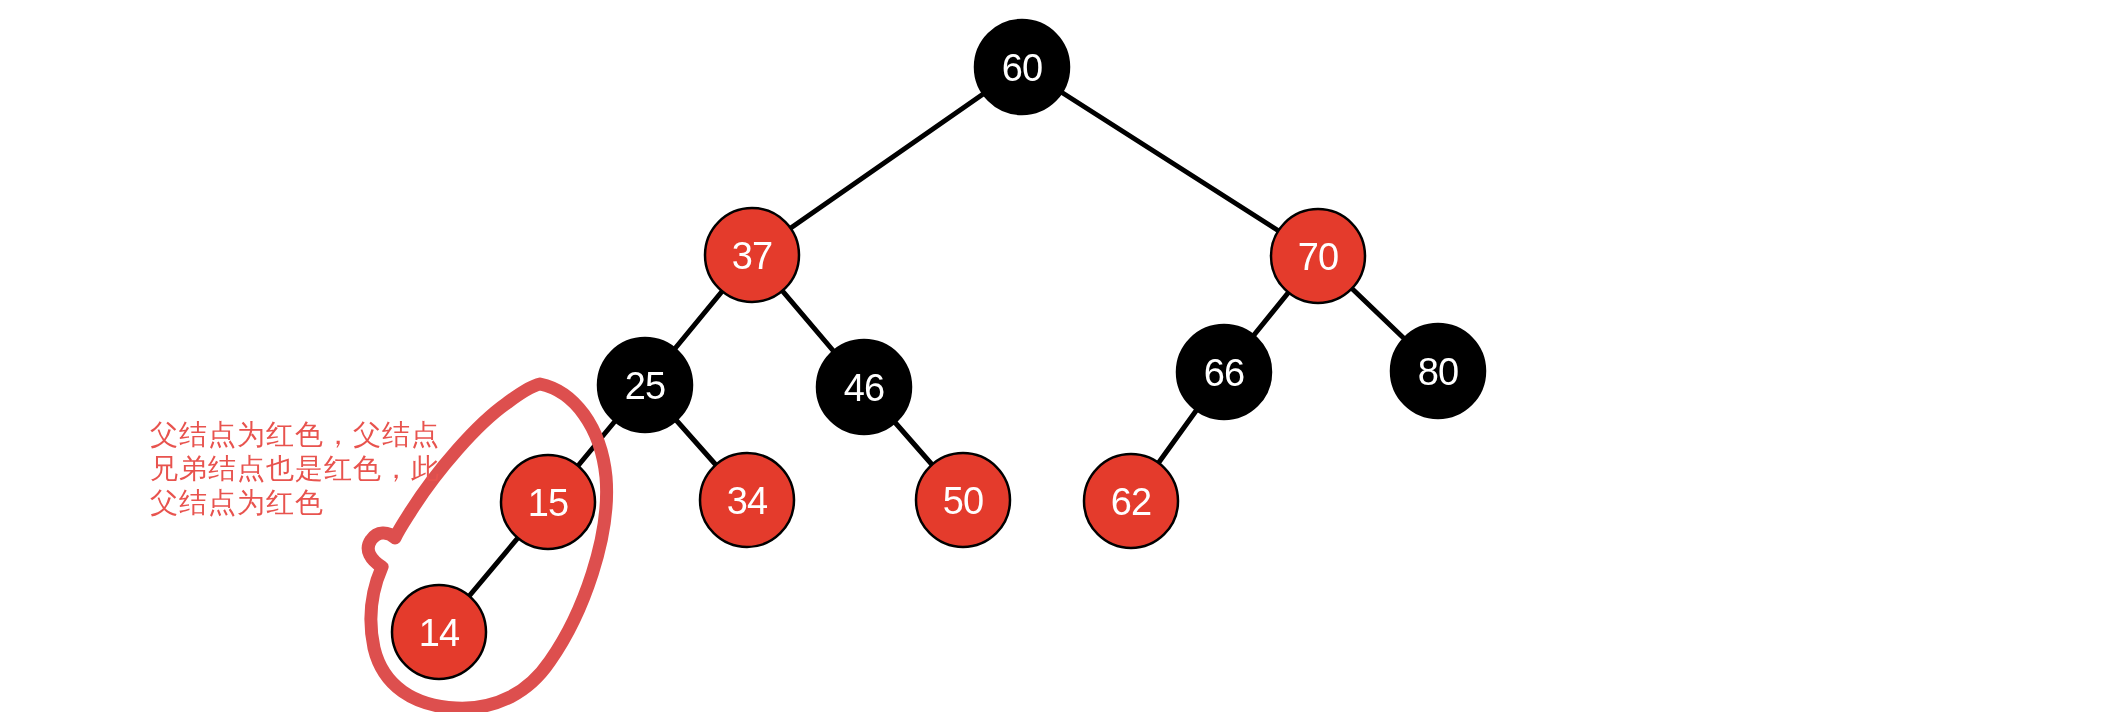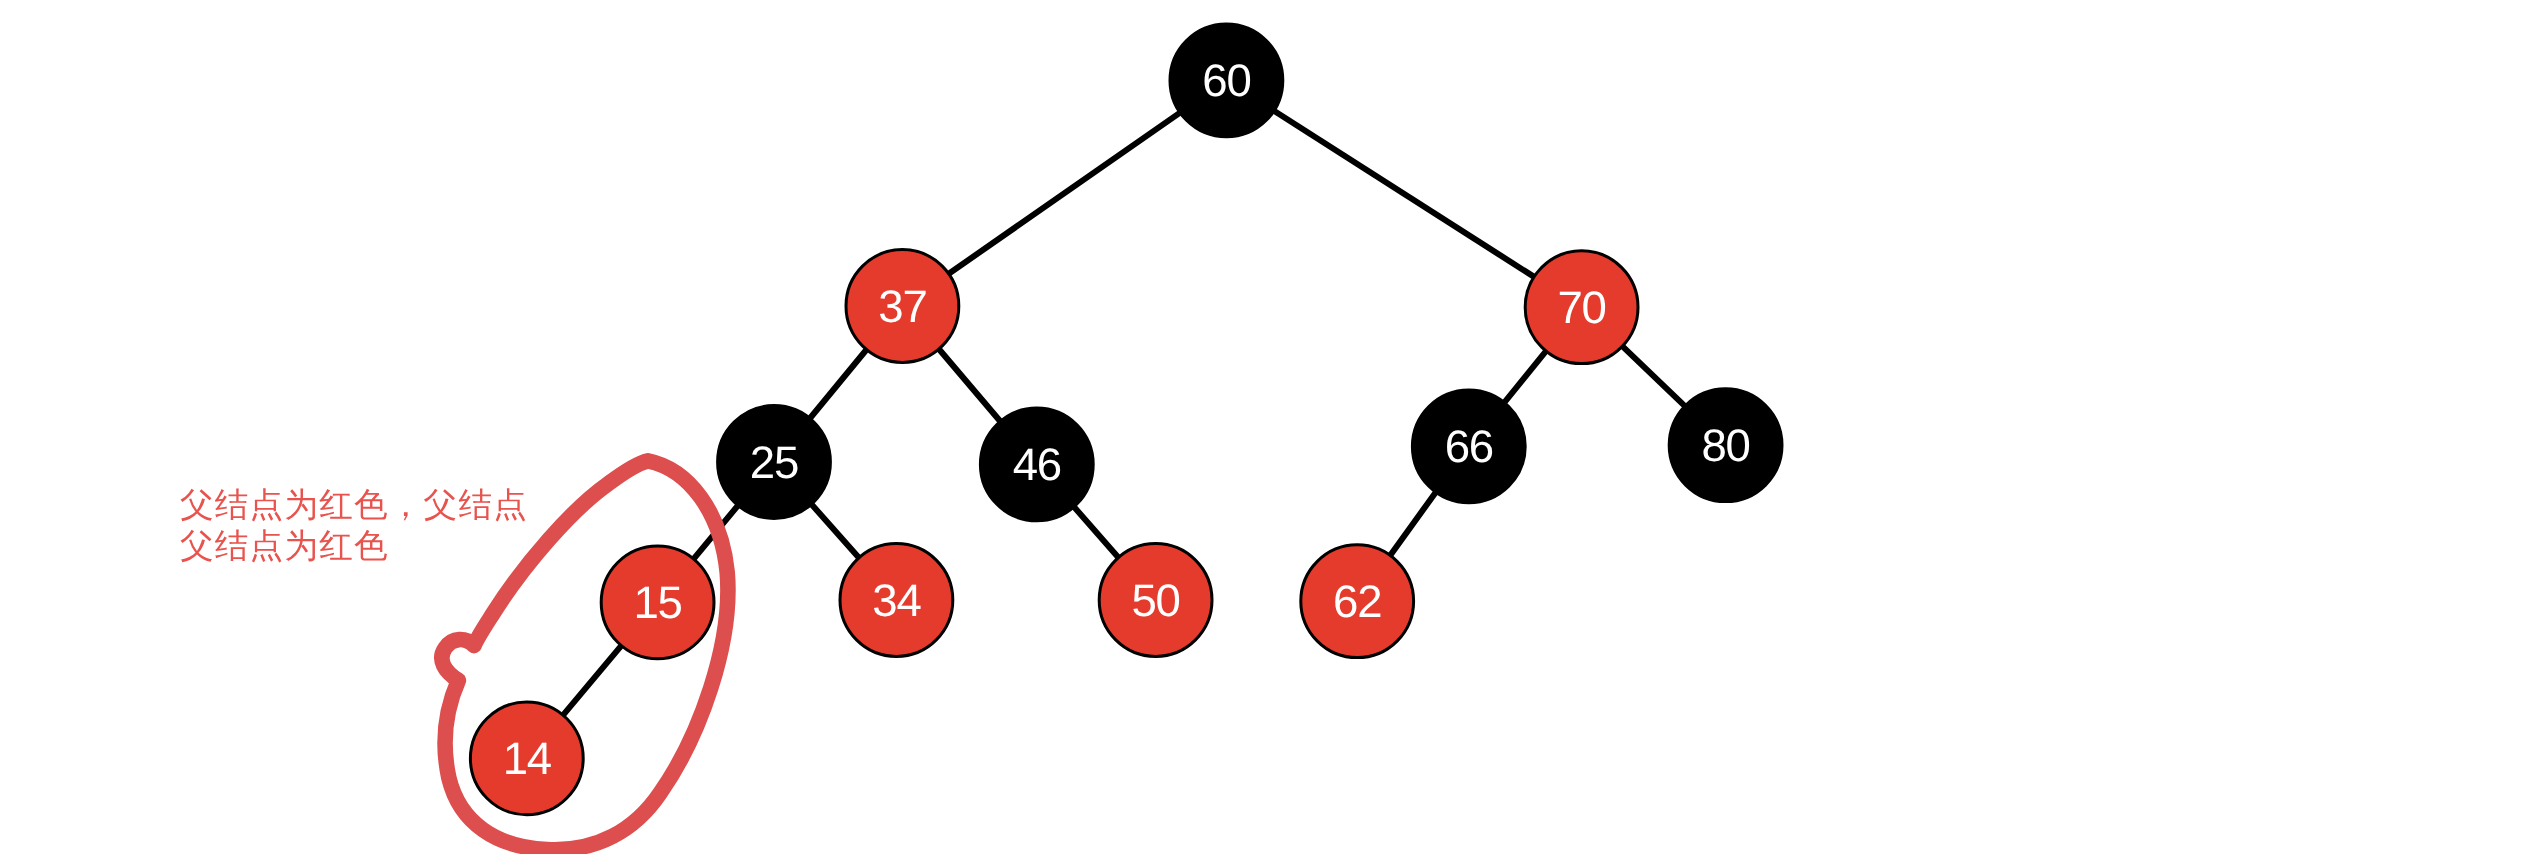--- a/index.html
+++ b/index.html
@@ -38,21 +38,21 @@
   .highlight-loop {
     fill: none;
     stroke: var(--highlight-color, #dd4f4e);
     stroke-width: 13;
     stroke-linecap: round;
     stroke-linejoin: round;
   }
   .annotation {
     position: absolute;
     left: 150px;
-    top: 404px;
+    top: 418px;
     color: var(--annotation-color, #e8534e);
     font-size: 28px;
     line-height: 34px;
     letter-spacing: 1px;
     white-space: nowrap;
   }
 </style>
 </head>
 <body>
 
@@ -127,16 +127,17 @@
              C 368 620, 371 592, 382 567
              C 371 560, 364 550, 371 540
              C 377 531, 388 531, 395 538
              C 398 531, 404 522, 411 511
              C 437 470, 477 424, 507 403
              C 519 394, 531 386, 540 384 Z"></path>
   </svg>
 
   <div class="annotation">
     <div>父结点为红色，父结点</div>
+    <div>兄弟结点也是红色，此</div>
     <div>父结点为红色</div>
   </div>
 
 </div>
 
 </body></html>

